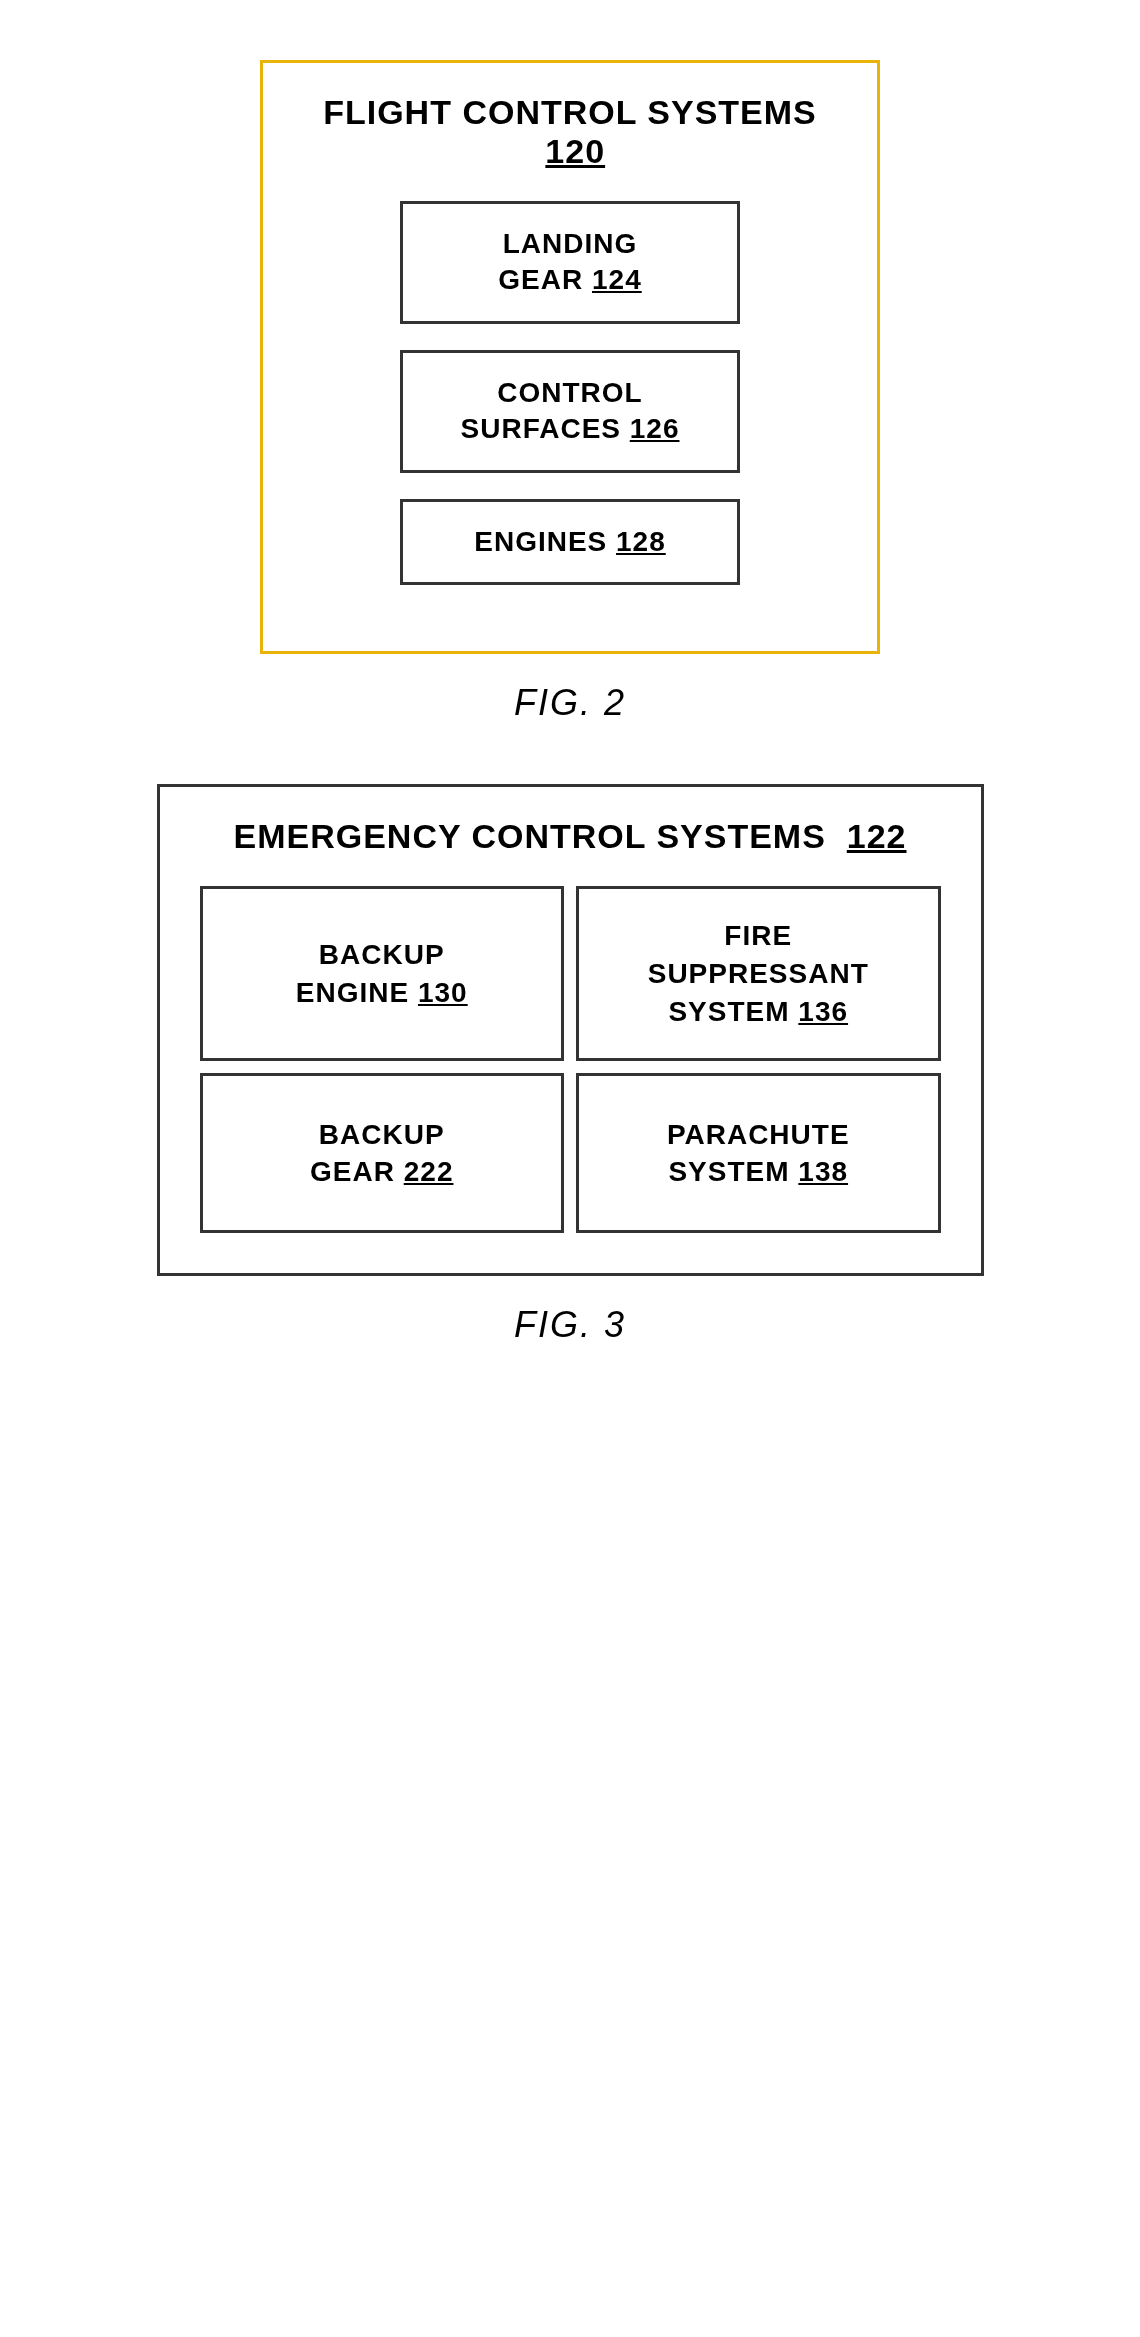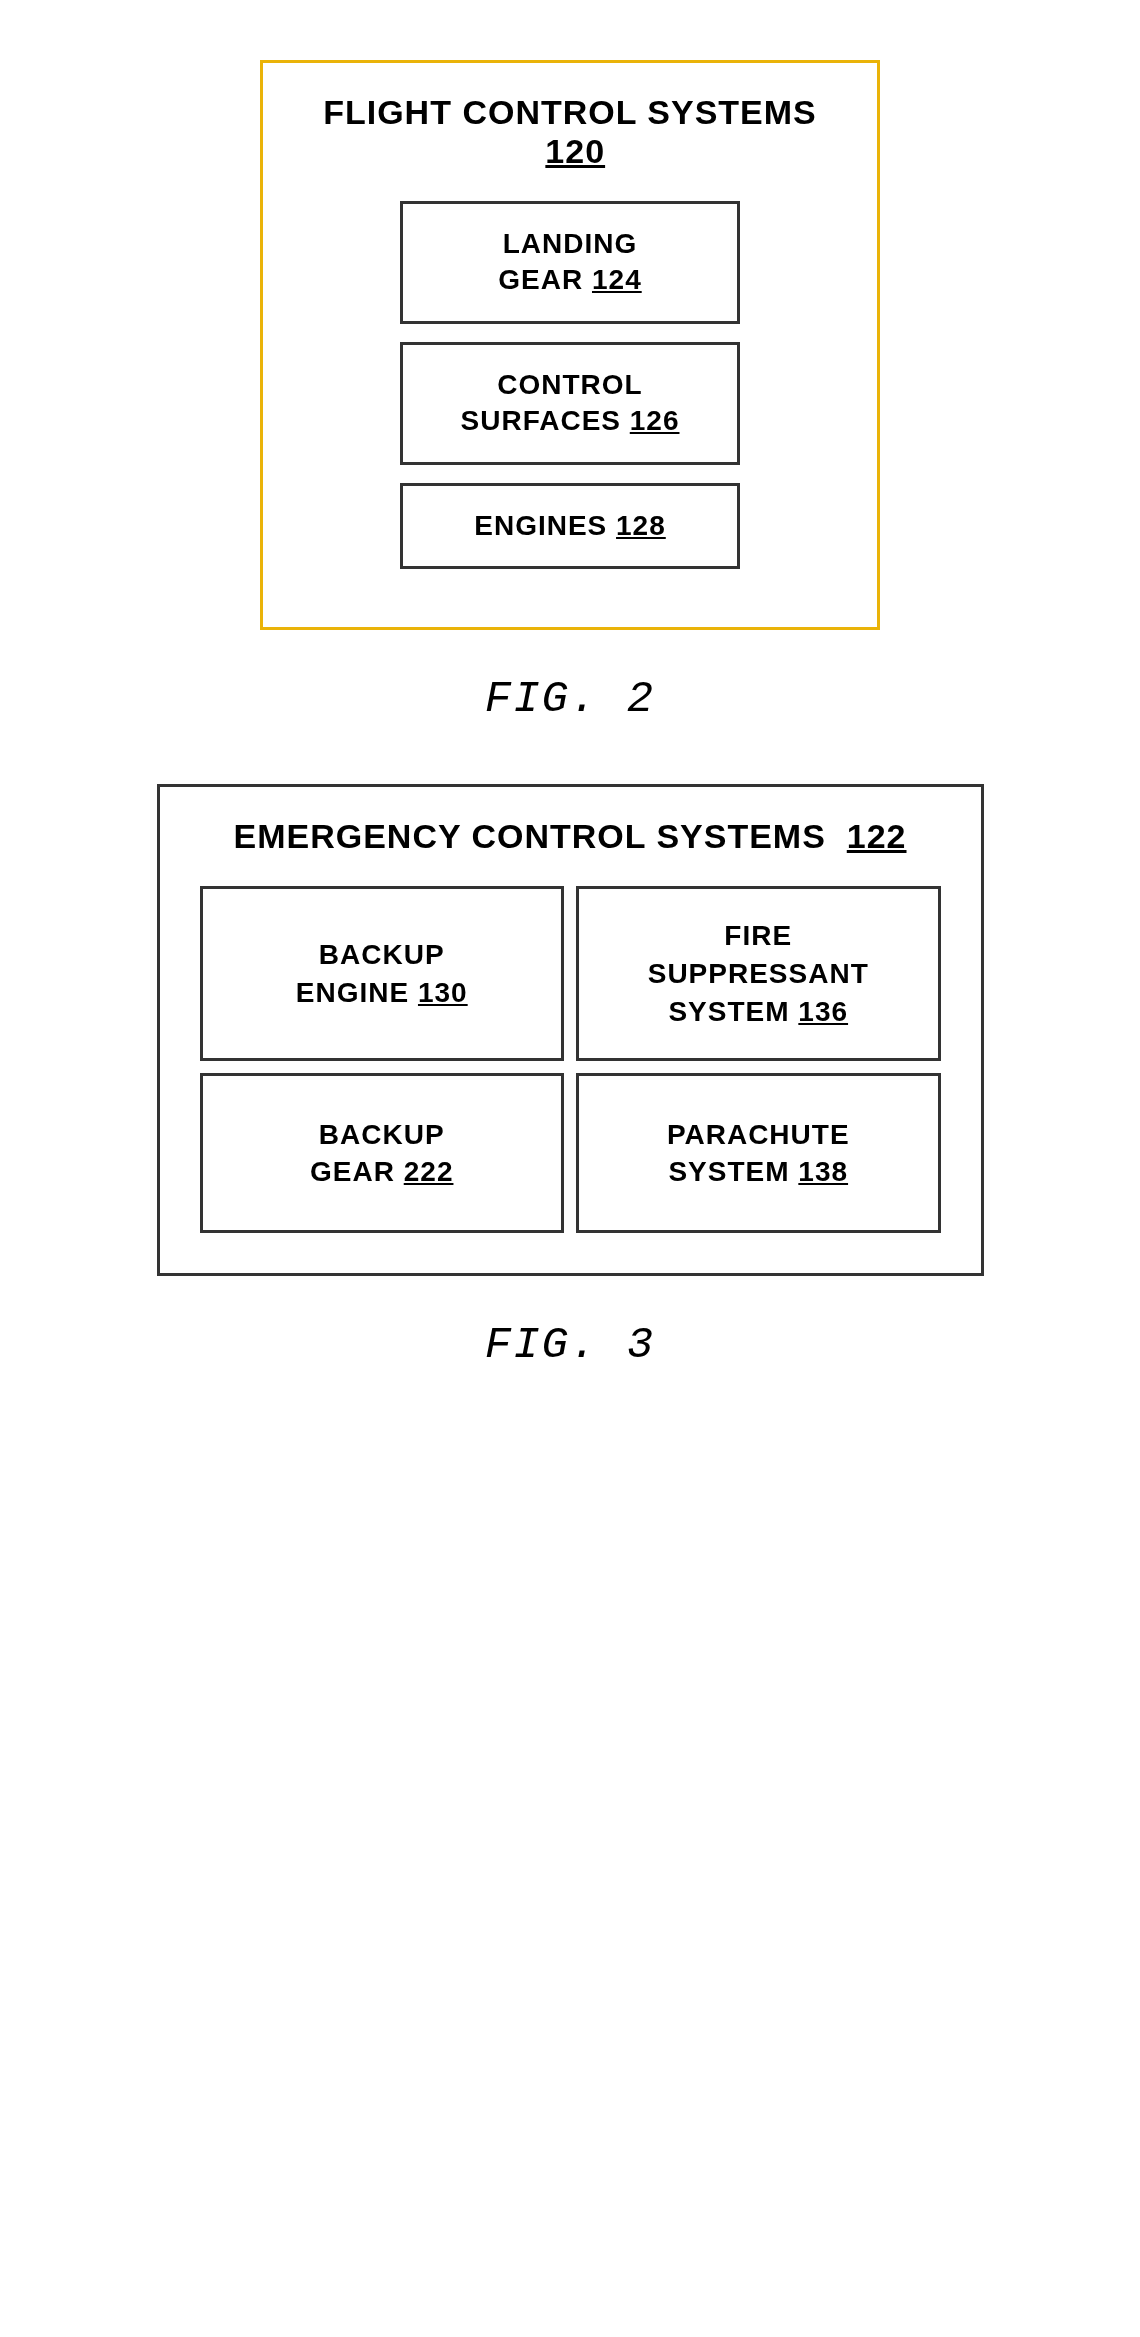--- a/index.html
+++ b/index.html
@@ -49,43 +49,42 @@
       text-decoration: underline;
     }
 
     .fig2-inner-box {
       border: 3px solid #333;
       width: 340px;
       padding: 22px 30px;
       display: flex;
       flex-direction: column;
       align-items: center;
-      margin-bottom: 18px;
+      margin-bottom: 26px;
       text-align: center;
     }
 
     .fig2-inner-box .box-label {
       font-size: 28px;
       font-weight: bold;
       letter-spacing: 1px;
       line-height: 1.3;
     }
 
     .fig2-inner-box .ref-num {
       text-decoration: underline;
     }
 
     .fig-caption {
-      font-size: 44px;
+      font-size: 36px;
       font-style: italic;
       font-weight: normal;
-      margin-top: 44px;
+      margin-top: 28px;
       margin-bottom: 60px;
       letter-spacing: 2px;
-      font-family: Liberation Mono, monospace;
     }
 
     
     .fig3-outer {
       border: 3px solid #333;
       width: 827px;
       padding: 30px 40px 40px 40px;
       display: flex;
       flex-direction: column;
       align-items: center;

